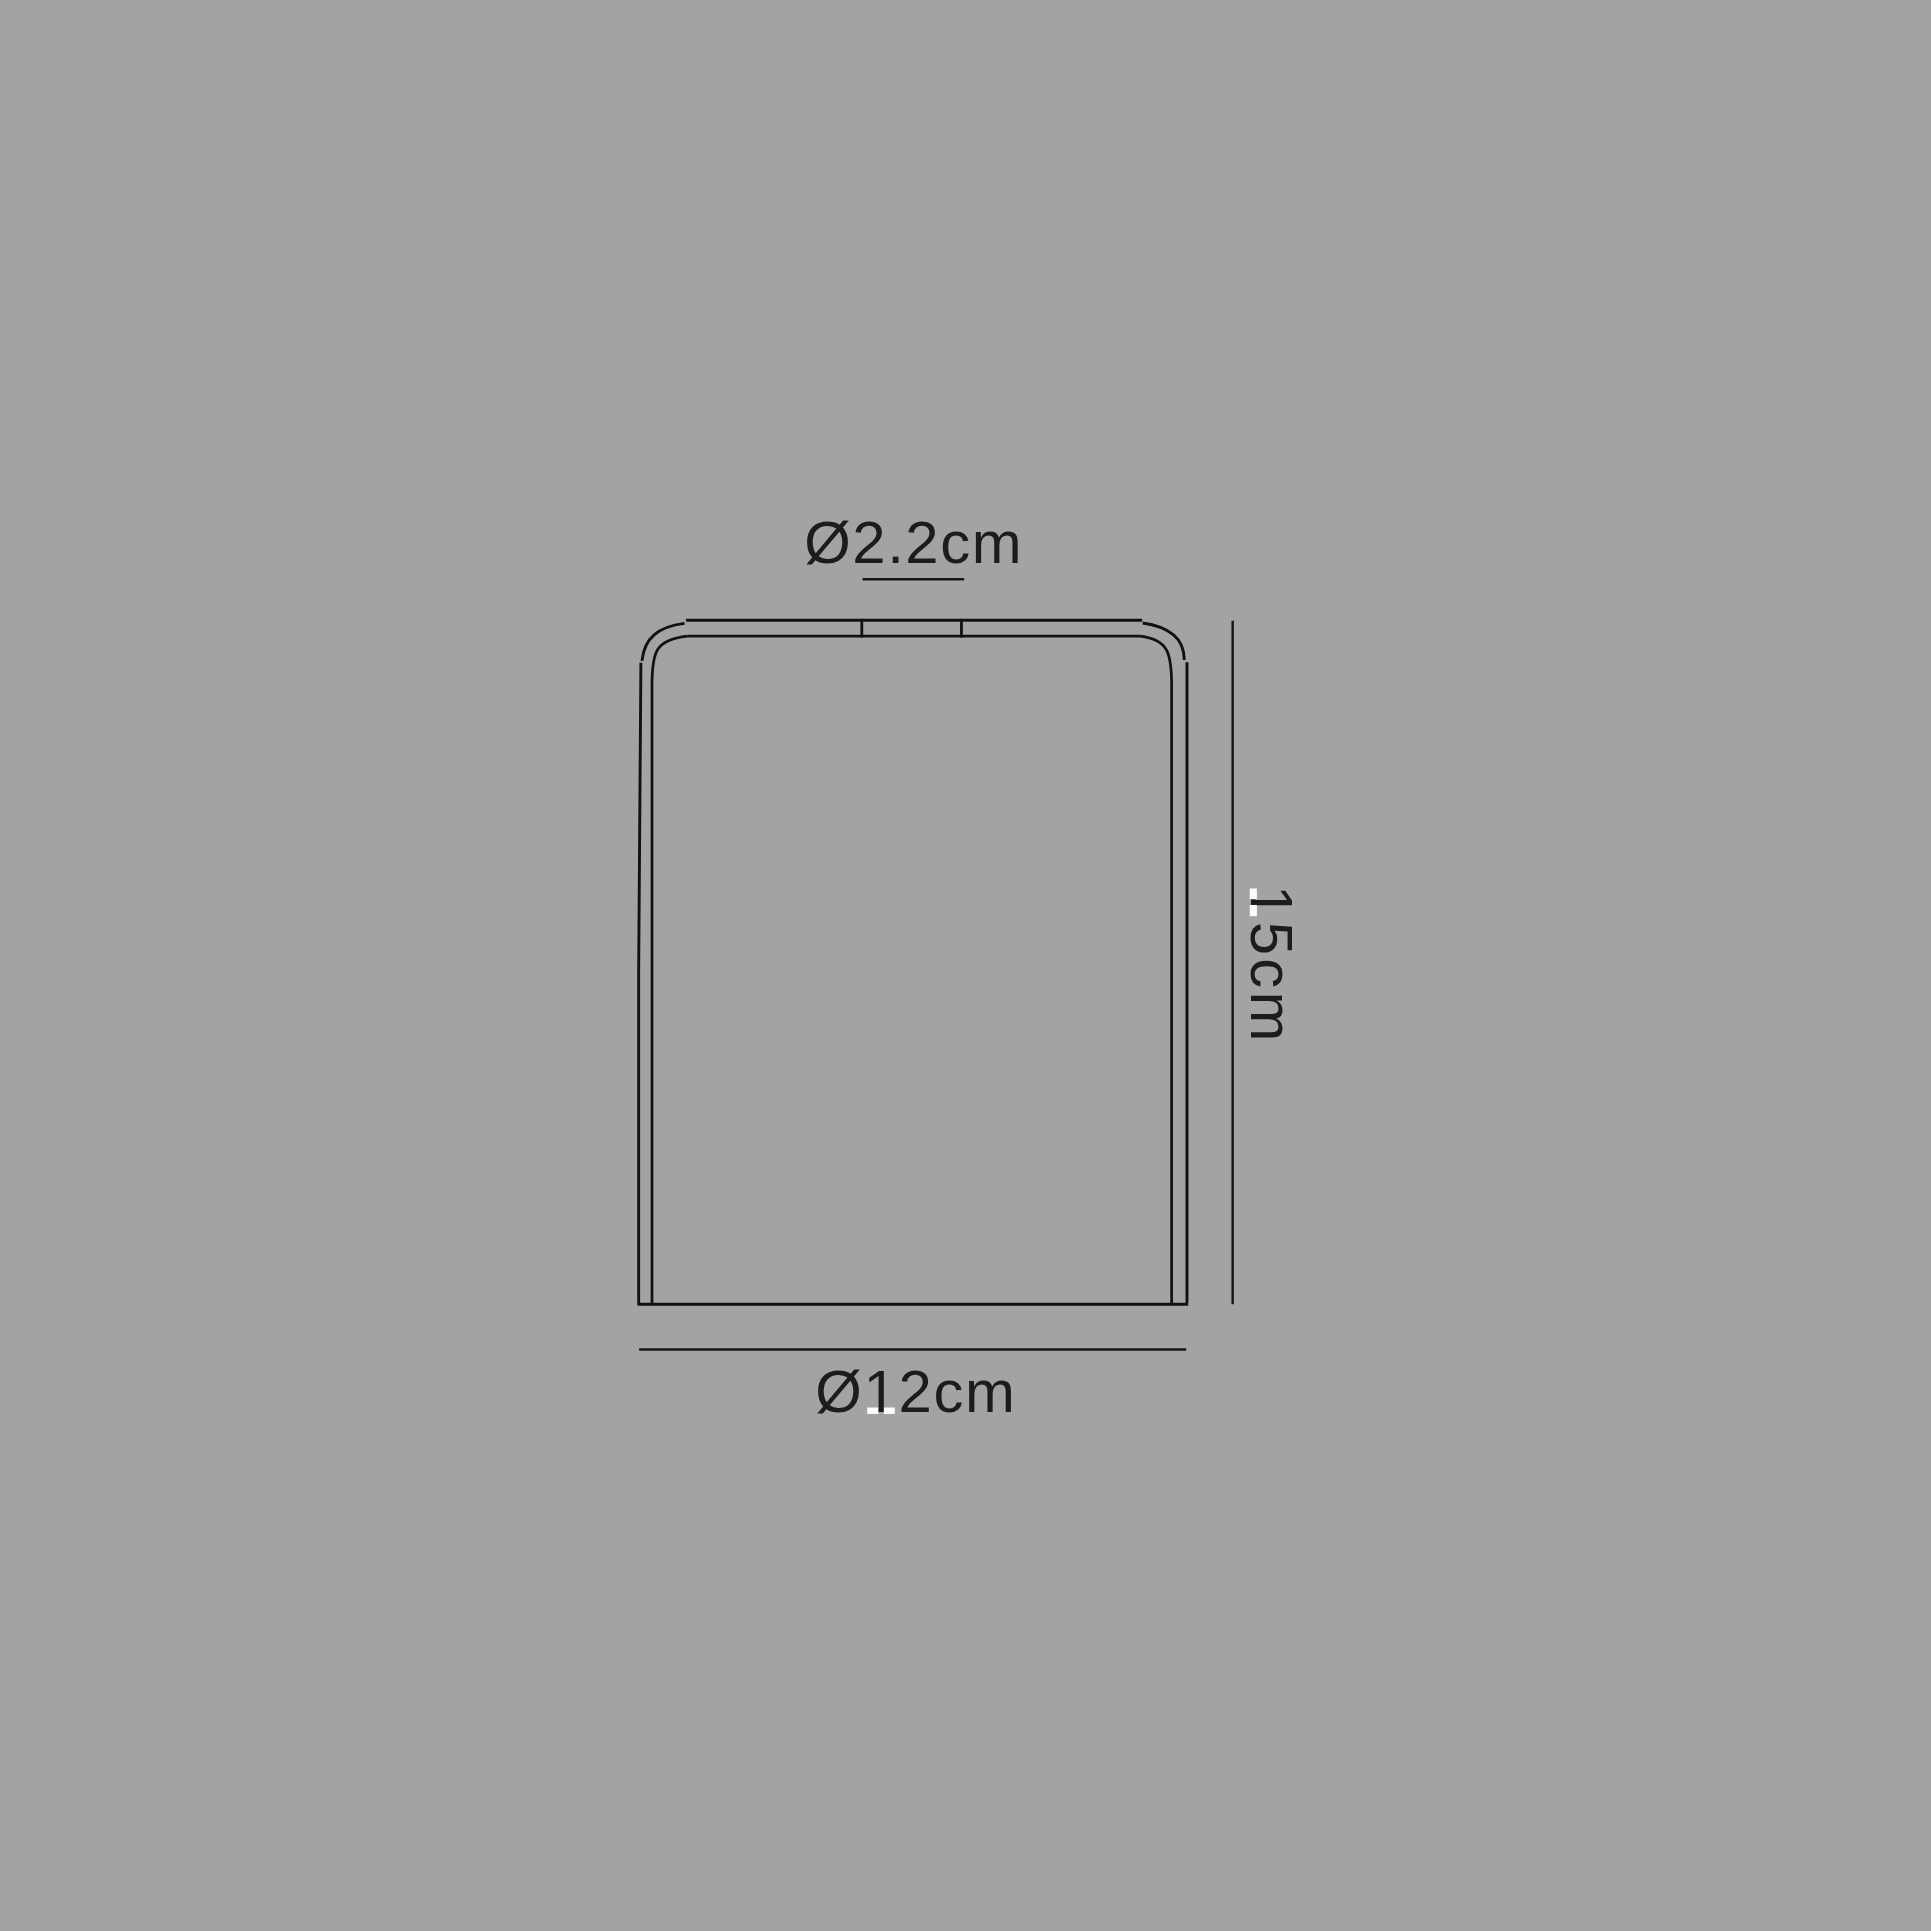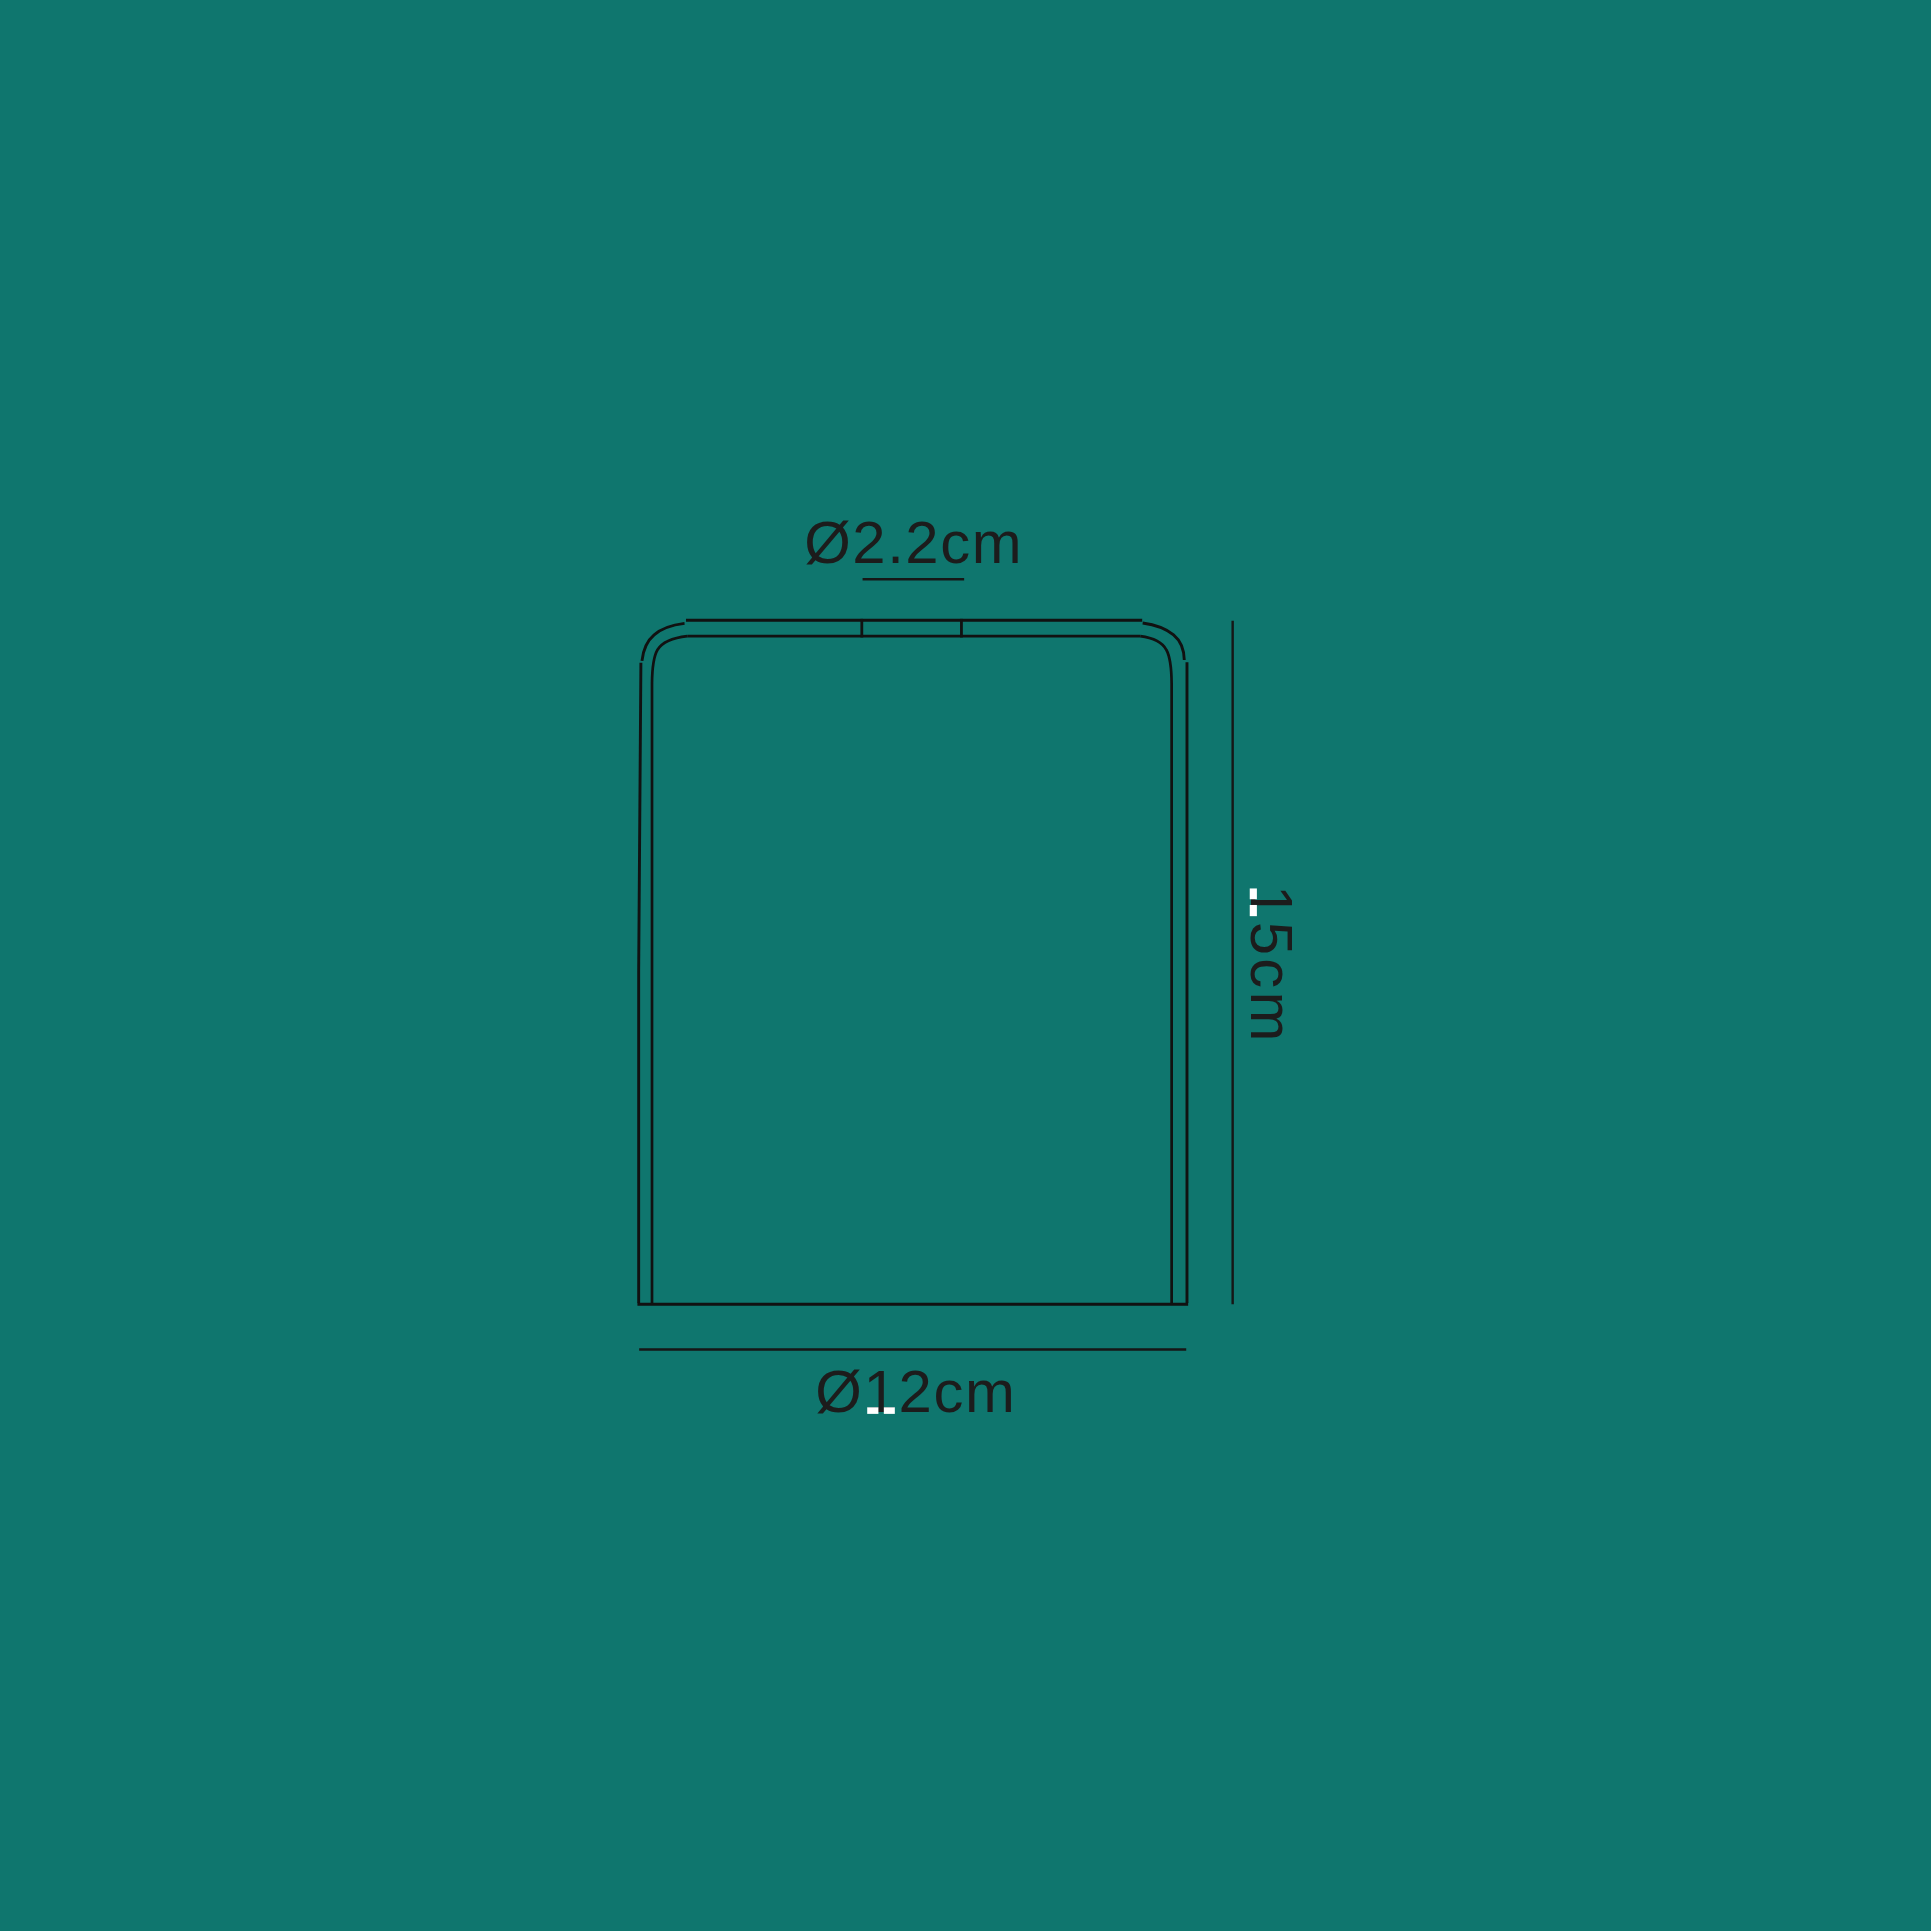--- a/index.html
+++ b/index.html
@@ -1,16 +1,16 @@
 <!DOCTYPE html>
 <html><head>
 <meta charset="utf-8">
 <style>
   html,body{margin:0;padding:0;background:#ffffff;}
-  .page{width:1931px;height:1931px;position:relative;background:#0f766e;overflow:hidden;}
+  .page{width:1931px;height:1931px;position:relative;background:#a3a3a3;overflow:hidden;}
   svg{display:block;}
   text{font-family:"Liberation Sans", sans-serif;fill:#1c1c1c;}
 </style>
 </head>
 <body>
 
 <div class="page">
 <svg width="1931" height="1931" viewBox="0 0 2000 2000">
 
   <text x="946.3" y="583" font-size="62" text-anchor="middle" letter-spacing="1.6">Ø2.2cm</text>

